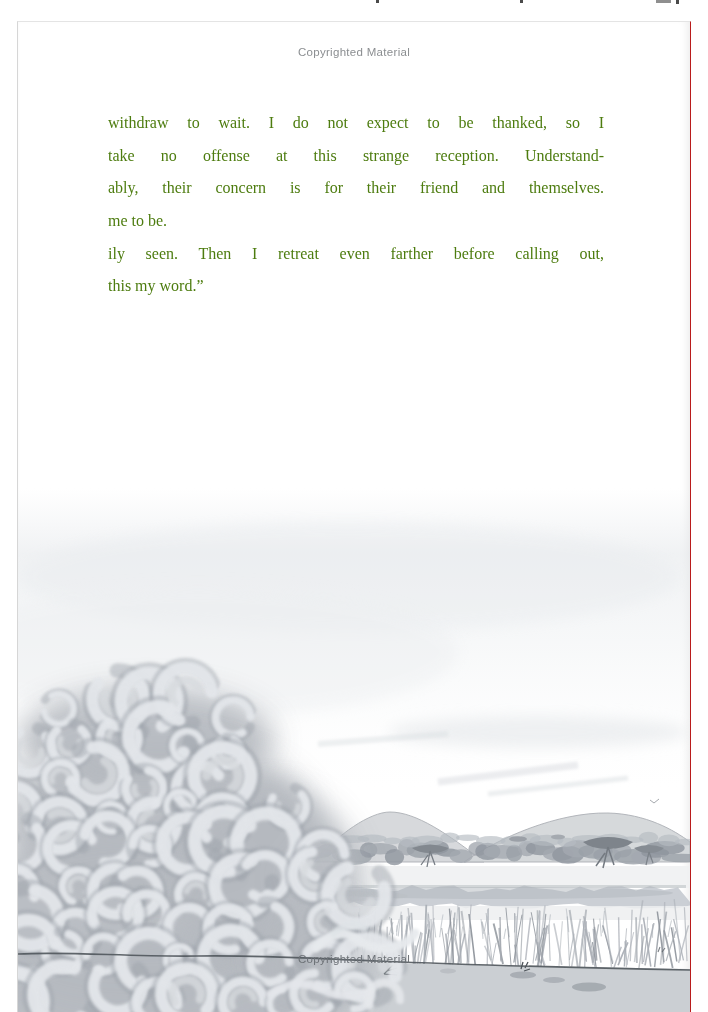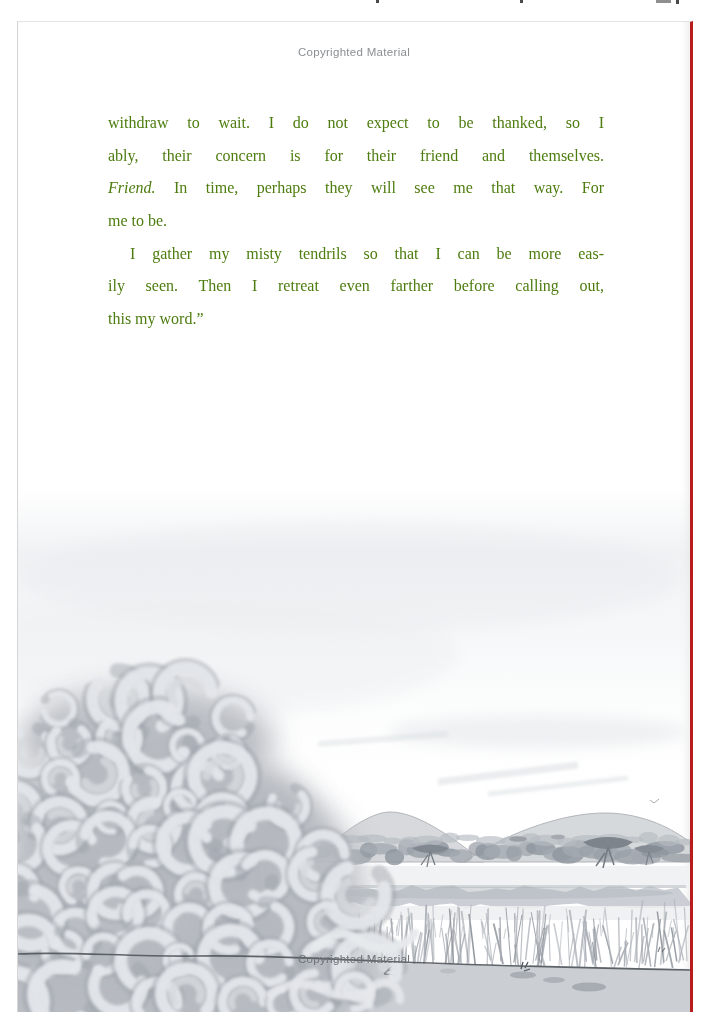--- a/index.html
+++ b/index.html
@@ -9,21 +9,21 @@
   }
   
   .frag{position:absolute;top:0;}
   .frag.glyph{width:3px;height:3px;background:#4a4a4a;}
   .frag.bar{width:15px;height:3px;background:#8f8f8f;}
 
   
   .page{
     position:absolute;left:17px;top:21px;width:672px;height:991px;
     background:#ffffff;
-    border-left:1px solid #d6d6d6;border-right:3px solid #b91c1c;border-top:1px solid #e4e4e4;
+    border-left:1px solid #d6d6d6;border-right:1px solid #b91c1c;border-top:1px solid #e4e4e4;
     box-shadow:inset -8px 0 10px -6px rgba(0,0,0,.09), inset 2px 0 4px -3px rgba(0,0,0,.05);
     overflow:hidden;
   }
   .watermark{
     position:absolute;left:0;right:0;text-align:center;
     font-size:11.5px;letter-spacing:.3px;z-index:4;
   }
   .watermark.top{top:24px;color:#8b8e91;}
   .watermark.bottom{top:931px;color:#6d7277;}
 
@@ -46,24 +46,23 @@
 <div class="frag glyph" style="left:520px;"></div>
 <div class="frag bar" style="left:656px;"></div>
 <div class="frag glyph" style="left:676px;height:4px;"></div>
 
 <div class="page">
 
   <div class="watermark top">Copyrighted Material</div>
 
   <div id="text-block">
       <div class="tline j"><span>withdraw to wait. I do not expect to be thanked, so I</span></div>
+      <div class="tline j"><span>take no offense at this strange reception. Understand-</span></div>
       <div class="tline j"><span>ably, their concern is for their friend and themselves.</span></div>
-      <div class="tline j"><span class="it">Friend.</span><span> In time, perhaps they will see me that way. For</span></div>
       <div class="tline"><span>me to be.</span></div>
-      <div class="tline j ind"><span>I gather my misty tendrils so that I can be more eas-</span></div>
       <div class="tline j"><span>ily seen. Then I retreat even farther before calling out,</span></div>
       <div class="tline"><span>this my word.”</span></div>
     </div>
 
   <svg id="illustration" viewBox="0 0 672 531" xmlns="http://www.w3.org/2000/svg">
     <defs>
       <linearGradient id="mistG" x1="0" y1="0" x2="0" y2="1">
         <stop offset="0" stop-color="#e6e9ec" stop-opacity="0"></stop>
         <stop offset="0.22" stop-color="#e4e7ea" stop-opacity="0.55"></stop>
         <stop offset="0.5" stop-color="#eceff1" stop-opacity="0.45"></stop>

